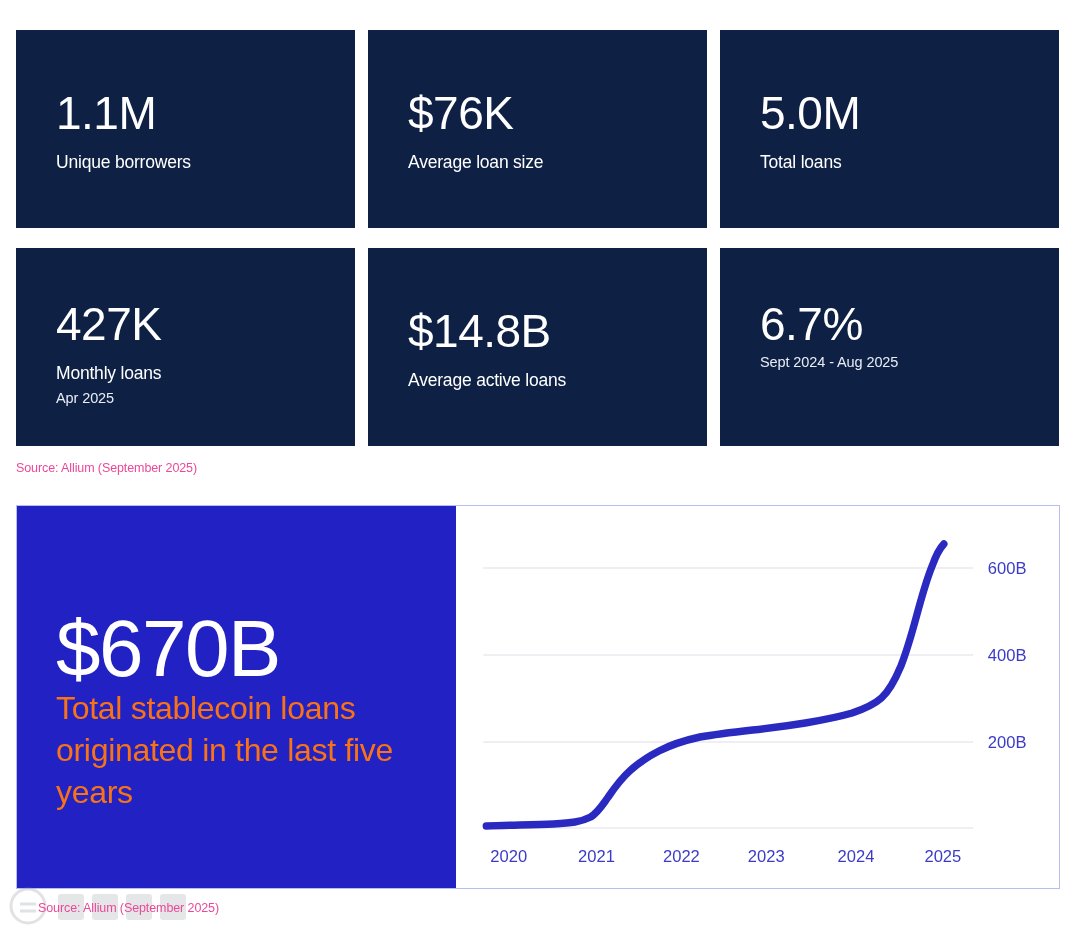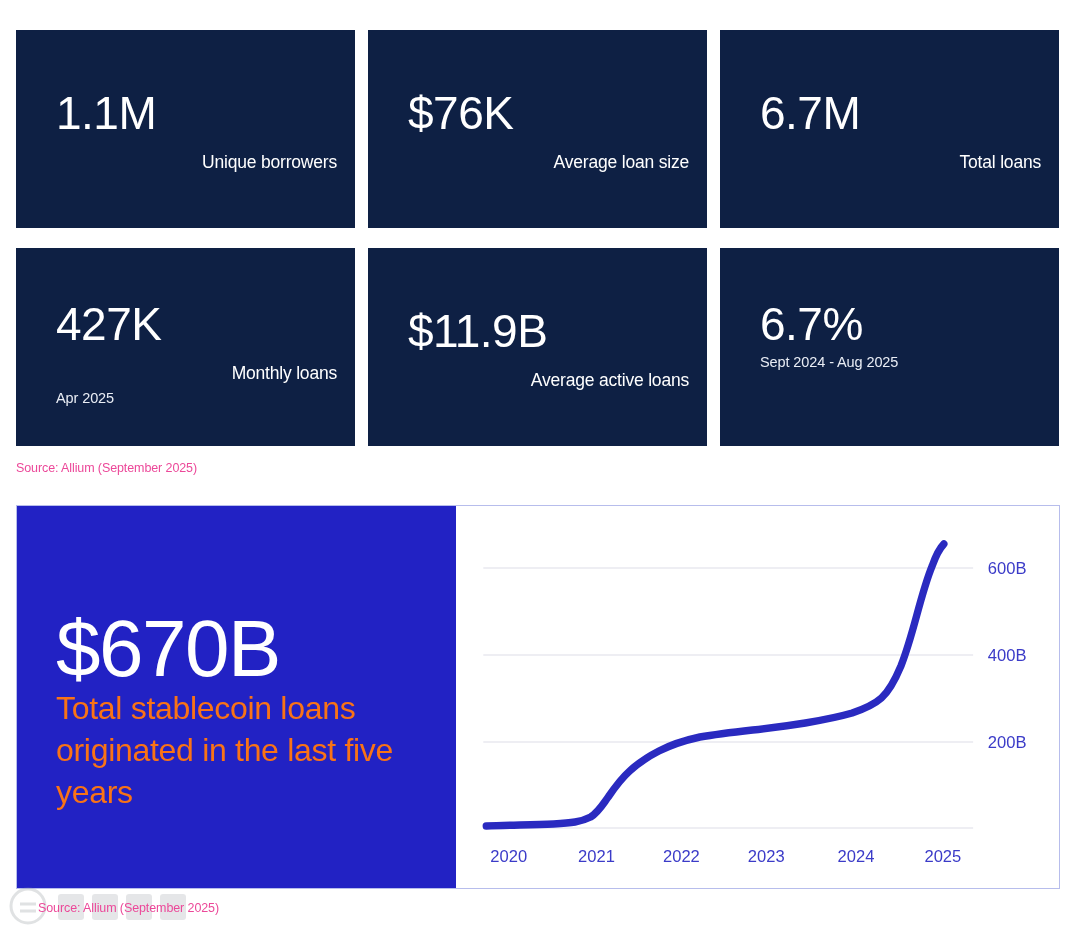--- a/index.html
+++ b/index.html
@@ -48,21 +48,20 @@
     white-space: nowrap;
   }
   .kpi-label {
     color: #ffffff;
     font-size: 17.5px;
     font-weight: 500;
     margin-top: 16px;
     line-height: 1.15;
     letter-spacing: -0.2px;
     white-space: nowrap;
-    text-align: right;
   }
   .kpi-sub {
     color: #e9edf5;
     font-size: 14.5px;
     font-weight: 500;
     margin-top: 7px;
     line-height: 1.15;
     letter-spacing: -0.1px;
     white-space: nowrap;
   }
@@ -161,36 +160,36 @@
 
   <div class="kpi-card">
     <div class="kpi-inner">
       <div class="kpi-value">$76K</div>
       <div class="kpi-label">Average loan size</div>
     </div>
   </div>
 
   <div class="kpi-card">
     <div class="kpi-inner">
-      <div class="kpi-value">6.7M</div>
+      <div class="kpi-value">5.0M</div>
       <div class="kpi-label">Total loans</div>
     </div>
   </div>
 
   <div class="kpi-card has-sub">
     <div class="kpi-inner">
       <div class="kpi-value">427K</div>
       <div class="kpi-label">Monthly loans</div>
       <div class="kpi-sub">Apr 2025</div>
     </div>
   </div>
 
   <div class="kpi-card">
     <div class="kpi-inner">
-      <div class="kpi-value">$11.9B</div>
+      <div class="kpi-value">$14.8B</div>
       <div class="kpi-label">Average active loans</div>
     </div>
   </div>
 
   <div class="kpi-card has-sub">
     <div class="kpi-inner">
       <div class="kpi-value">6.7%</div>
       <div class="kpi-sub">Sept 2024 - Aug 2025</div>
     </div>
   </div>

